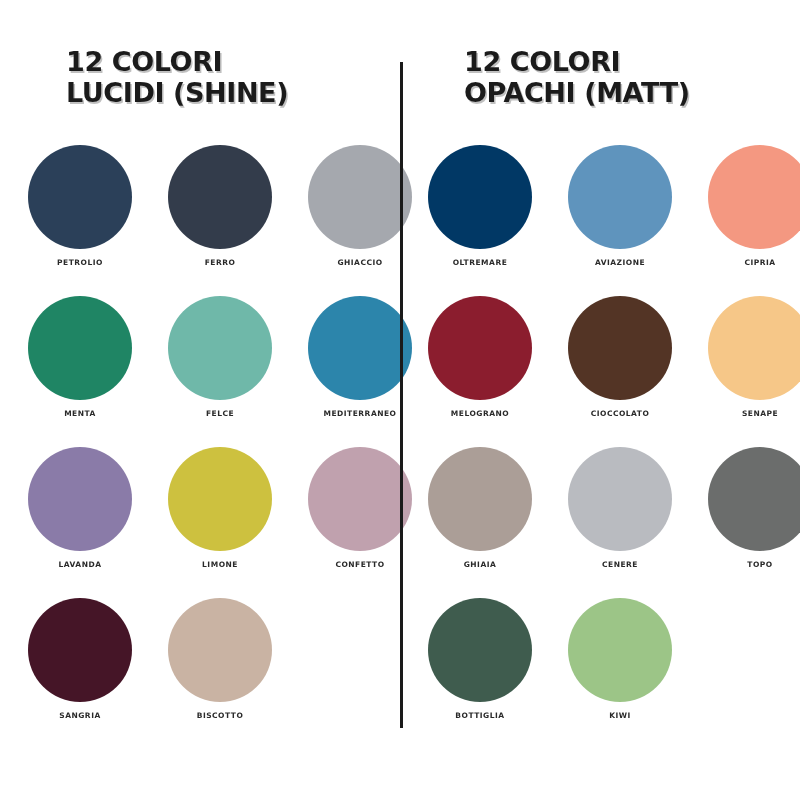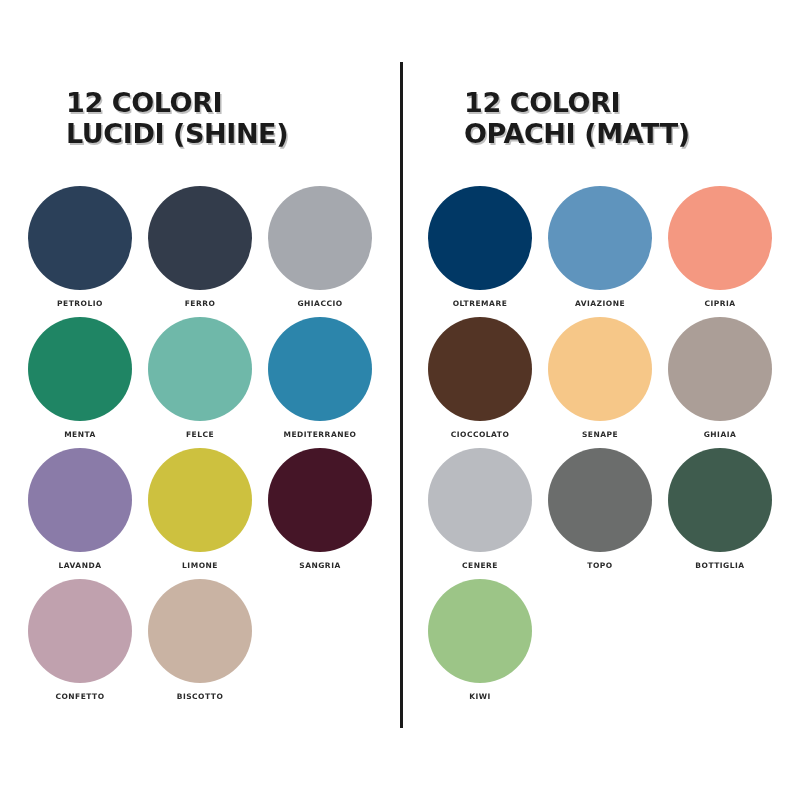--- a/index.html
+++ b/index.html
@@ -29,21 +29,21 @@
     left: 400px;
     top: 62px;
     width: 3px;
     height: 666px;
     background: #1a1a1a;
   }
 
   .panel {
     width: 400px;
     height: 800px;
-    padding-top: 88px;
+    padding-top: 47px;
     display: flex;
     flex-direction: column;
     align-items: center;
   }
 
   .panel-title {
     font-family: "DejaVu Sans", sans-serif;
     font-weight: bold;
     font-size: 27px;
     line-height: 1.14;
@@ -60,20 +60,21 @@
 
   .panel-title .line2 { display: block; }
 
   .swatch-grid {
     margin-top: 36px;
     width: 360px;
     display: grid;
     grid-template-columns: repeat(3, 1fr);
     grid-auto-rows: 131px;
     justify-items: center;
+    gap: 20px;
   }
 
   .swatch {
     width: 120px;
     display: flex;
     flex-direction: column;
     align-items: center;
   }
 
   .swatch-dot {
@@ -131,26 +132,26 @@
       </div>
       <div class="swatch">
         <div class="swatch-dot" style="background-color: rgb(138, 123, 168);"></div>
         <div class="swatch-label">LAVANDA</div>
       </div>
       <div class="swatch">
         <div class="swatch-dot" style="background-color: rgb(205, 193, 63);"></div>
         <div class="swatch-label">LIMONE</div>
       </div>
       <div class="swatch">
+        <div class="swatch-dot" style="background-color: rgb(192, 161, 174);"></div>
+        <div class="swatch-label">CONFETTO</div>
+      </div>
+      <div class="swatch">
         <div class="swatch-dot" style="background-color: rgb(69, 21, 39);"></div>
         <div class="swatch-label">SANGRIA</div>
-      </div>
-      <div class="swatch">
-        <div class="swatch-dot" style="background-color: rgb(192, 161, 174);"></div>
-        <div class="swatch-label">CONFETTO</div>
       </div>
       <div class="swatch">
         <div class="swatch-dot" style="background-color: rgb(201, 179, 163);"></div>
         <div class="swatch-label">BISCOTTO</div>
       </div>
     </div>
   </div>
 
   <div class="divider" style="background: rgb(26, 26, 26);"></div>
 
@@ -166,20 +167,24 @@
       </div>
       <div class="swatch">
         <div class="swatch-dot" style="background-color: rgb(95, 148, 189);"></div>
         <div class="swatch-label">AVIAZIONE</div>
       </div>
       <div class="swatch">
         <div class="swatch-dot" style="background-color: rgb(244, 152, 129);"></div>
         <div class="swatch-label">CIPRIA</div>
       </div>
       <div class="swatch">
+        <div class="swatch-dot" style="background-color: rgb(139, 29, 46);"></div>
+        <div class="swatch-label">MELOGRANO</div>
+      </div>
+      <div class="swatch">
         <div class="swatch-dot" style="background-color: rgb(83, 52, 37);"></div>
         <div class="swatch-label">CIOCCOLATO</div>
       </div>
       <div class="swatch">
         <div class="swatch-dot" style="background-color: rgb(246, 199, 136);"></div>
         <div class="swatch-label">SENAPE</div>
       </div>
       <div class="swatch">
         <div class="swatch-dot" style="background-color: rgb(171, 158, 151);"></div>
         <div class="swatch-label">GHIAIA</div>

